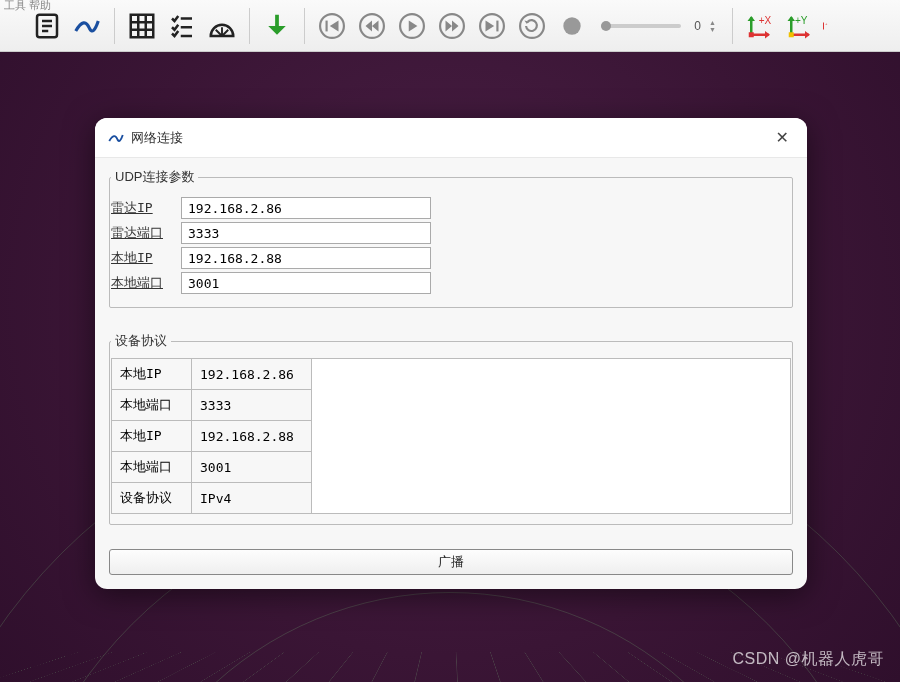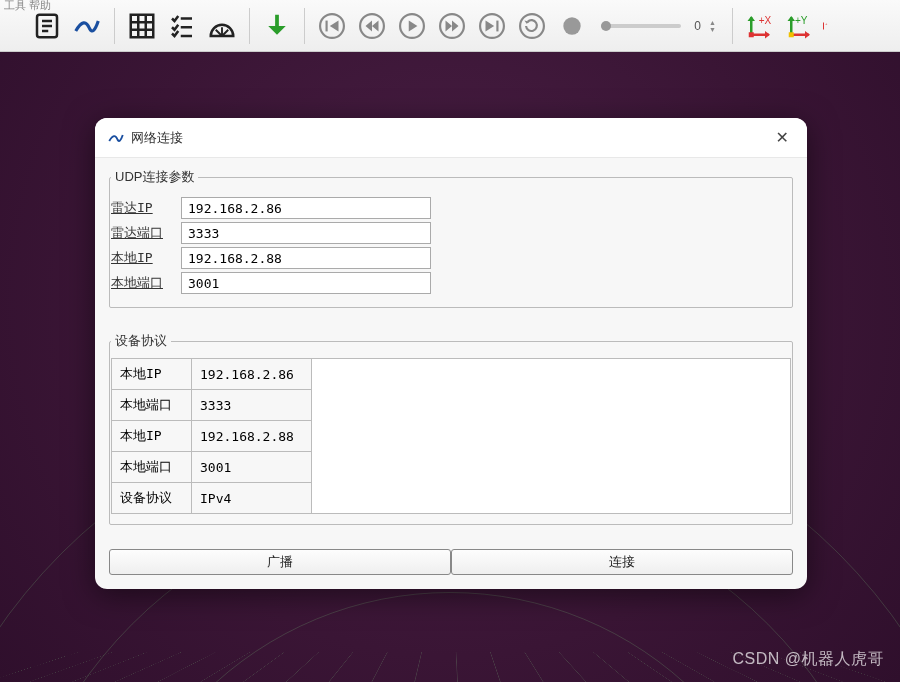--- a/index.html
+++ b/index.html
@@ -267,19 +267,18 @@
         <tr>
           <td class="lbl">设备协议</td>
           <td class="val">IPv4</td>
         </tr>
       </tbody>
         </table>
     </fieldset>
 
     <div class="button-row">
       <button class="btn">广播</button>
-      <button class="btn">连接</button>
     </div>
 
   </div>
 </div>
 
 <div class="watermark">CSDN @机器人虎哥</div>
 
 </body></html>

